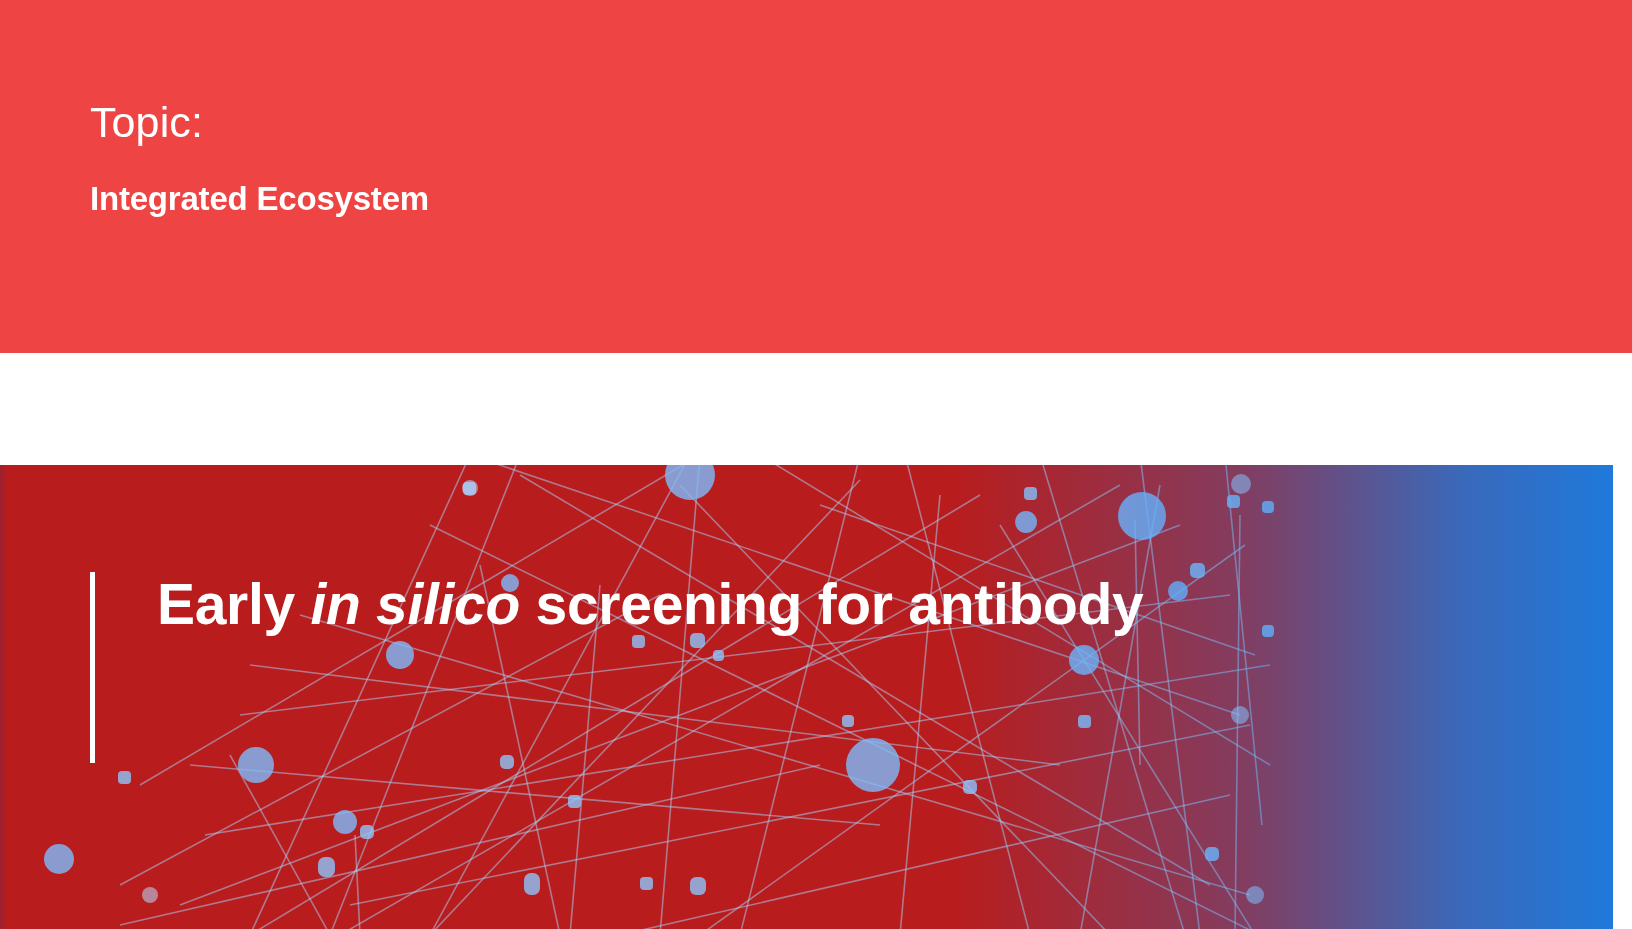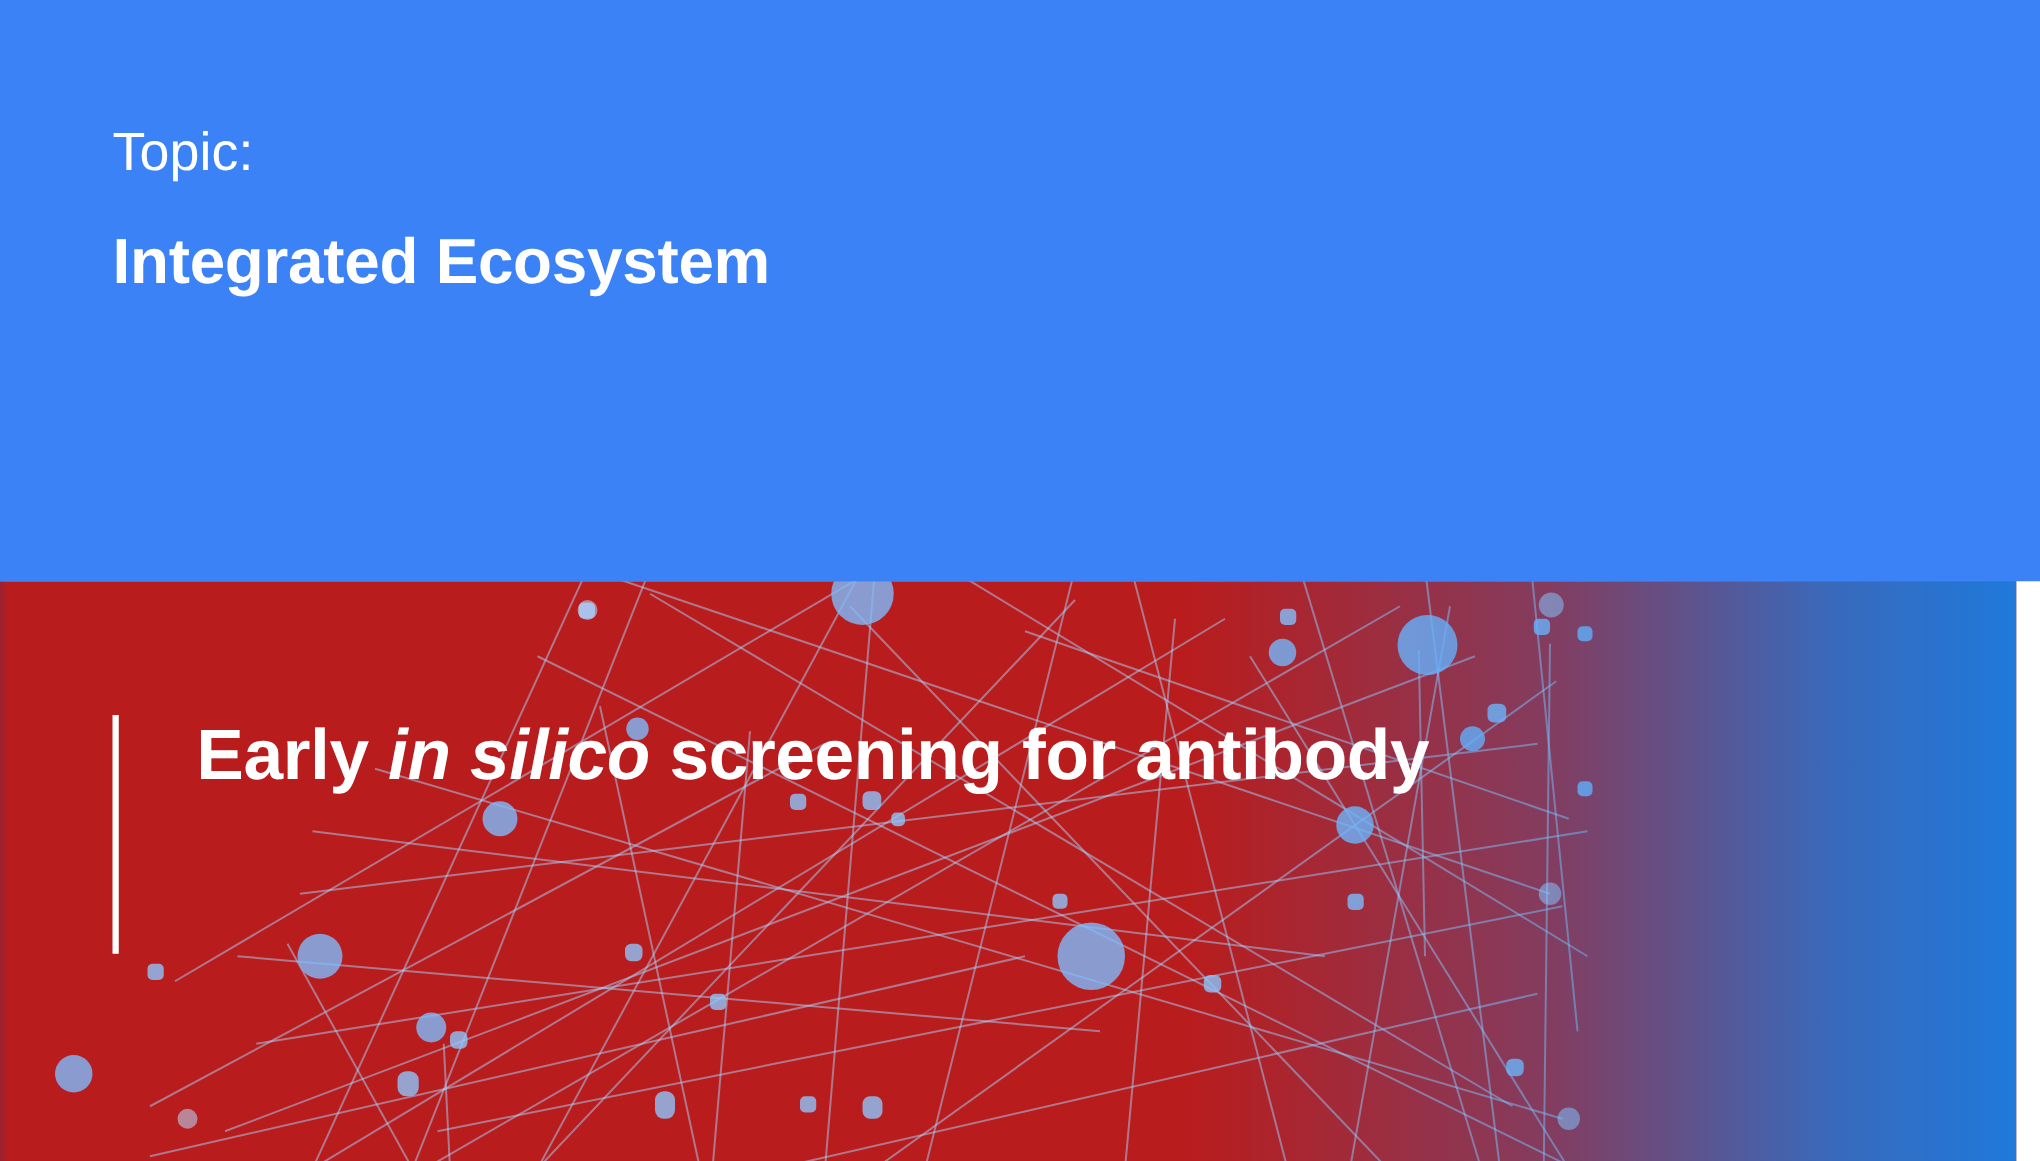--- a/index.html
+++ b/index.html
@@ -18,40 +18,40 @@
     height: 929px;
     overflow: hidden;
   }
 
   
   .topic-panel {
     position: absolute;
     left: 0;
     top: 0;
     width: 1632px;
-    height: 465px;
-    background: #3b82f6;
+    height: 353px;
+    background: #ef4444;
     overflow: hidden;
   }
   .topic-label {
     position: absolute;
     left: 90px;
     top: 98px;
     font-size: 43px;
     font-weight: 400;
     line-height: 1.15;
     color: #ffffff;
     letter-spacing: 0.1px;
     white-space: nowrap;
   }
   .topic-title {
     position: absolute;
     left: 90px;
     top: 180px;
-    font-size: 51px;
+    font-size: 33px;
     font-weight: 700;
     line-height: 1.15;
     color: #ffffff;
     letter-spacing: -0.2px;
     white-space: nowrap;
   }
 
   
   .headline-panel {
     position: absolute;

